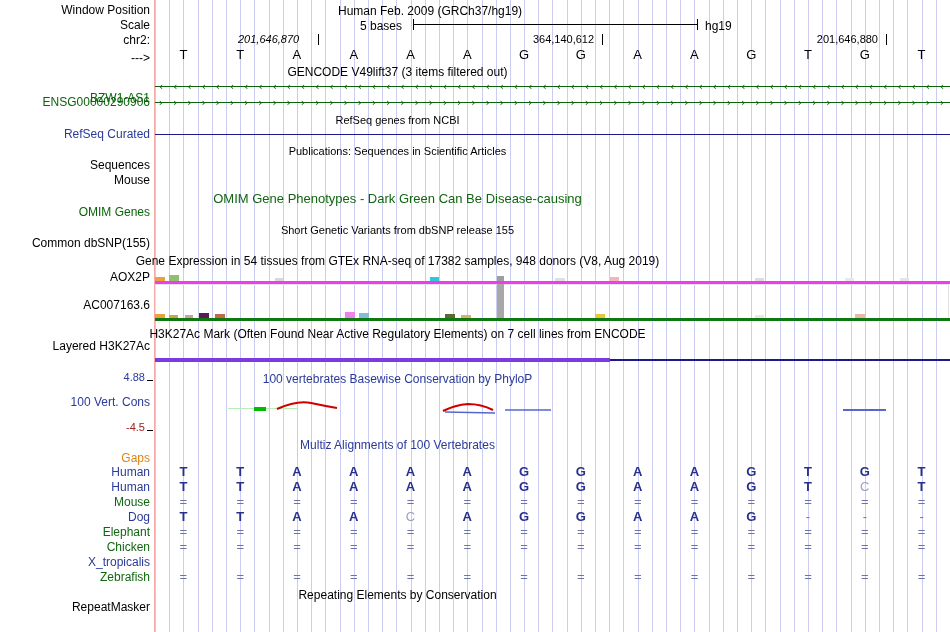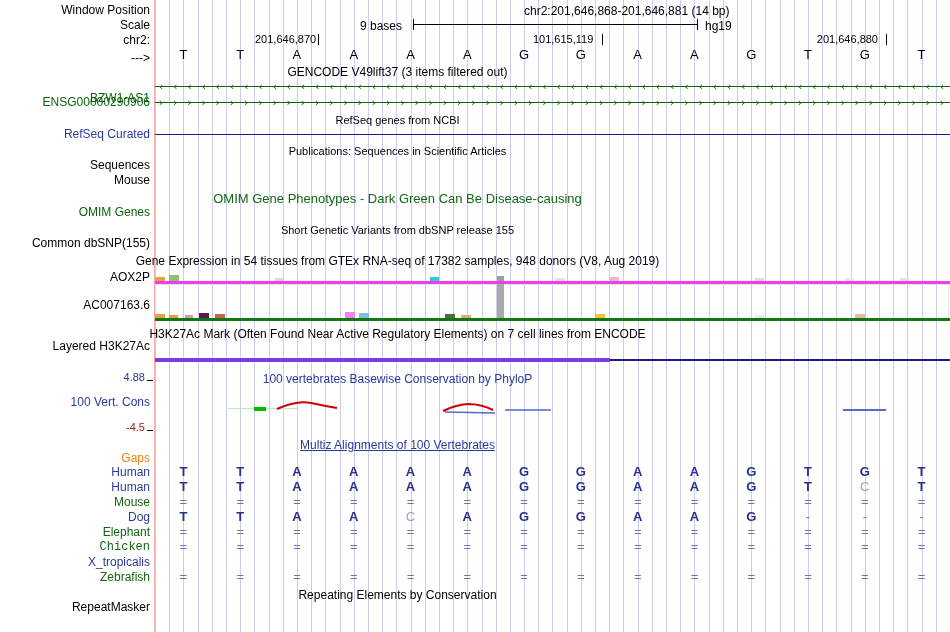--- a/index.html
+++ b/index.html
@@ -157,69 +157,69 @@
     <div class="lbl c-black" style="top:601px;">RepeatMasker</div>
 
     <div class="axlab c-blue" style="top:371px;">4.88</div>
     <div class="axlab c-red" style="top:421px;">-4.5</div>
 
     <div class="lbl c-blue" style="top:466px;">Human</div>
     <div class="lbl c-blue" style="top:481px;">Human</div>
     <div class="lbl c-dkgreen" style="top:496px;">Mouse</div>
     <div class="lbl c-blue" style="top:511px;">Dog</div>
     <div class="lbl c-dkgreen" style="top:526px;">Elephant</div>
-    <div class="lbl c-dkgreen" style="top:541px;font-family:Liberation Mono, monospace;">Chicken</div>
+    <div class="lbl c-dkgreen" style="top:541px;">Chicken</div>
     <div class="lbl c-blue" style="top:556px;">X_tropicalis</div>
     <div class="lbl c-dkgreen" style="top:571px;">Zebrafish</div>
   </div>
 
   <div class="axtick" style="left:147px;top:380px;"></div>
   <div class="axtick" style="left:147px;top:430px;"></div>
 
-  <div style="position:absolute;left:524px;top:4px;font-size:12px;white-space:nowrap;">chr2:201,646,868-201,646,881 (14 bp)</div>
-
-  <div style="position:absolute;left:360px;top:19px;font-size:12px;white-space:nowrap;">9 bases</div>
+  <div style="position:absolute;left:338px;top:4px;font-size:12px;white-space:nowrap;">Human Feb. 2009 (GRCh37/hg19)</div>
+
+  <div style="position:absolute;left:360px;top:19px;font-size:12px;white-space:nowrap;">5 bases</div>
   <div id="scalebar" style="left:413px;top:19px;width:285px;">
     <div class="hl"></div>
       <div class="cap" style="left:0;"></div>
       <div class="cap" style="right:0;"></div>
   </div>
   <div style="position:absolute;left:705px;top:19px;font-size:12px;white-space:nowrap;">hg19</div>
 
   <div id="titles">
     <div class="ctitle t-md" style="top:65px;">GENCODE V49lift37 (3 items filtered out)</div>
     <div class="ctitle t-sm" style="top:114px;">RefSeq genes from NCBI</div>
     <div class="ctitle t-sm" style="top:145px;">Publications: Sequences in Scientific Articles</div>
     <div class="ctitle t-lg c-dkgreen" style="top:191px;">OMIM Gene Phenotypes - Dark Green Can Be Disease-causing</div>
     <div class="ctitle t-sm" style="top:224px;">Short Genetic Variants from dbSNP release 155</div>
     <div class="ctitle t-md" style="top:254px;">Gene Expression in 54 tissues from GTEx RNA-seq of 17382 samples, 948 donors (V8, Aug 2019)</div>
     <div class="ctitle t-md" style="top:327px;">H3K27Ac Mark (Often Found Near Active Regulatory Elements) on 7 cell lines from ENCODE</div>
     <div class="ctitle t-md c-blue" style="top:372px;">100 vertebrates Basewise Conservation by PhyloP</div>
-    <div class="ctitle t-md c-blue" style="top:438px;text-decoration:underline;">Multiz Alignments of 100 Vertebrates</div>
+    <div class="ctitle t-md c-blue" style="top:438px;">Multiz Alignments of 100 Vertebrates</div>
     <div class="ctitle t-md" style="top:588px;">Repeating Elements by Conservation</div>
   </div>
 
   <div id="ruler">
       <div class="base" style="left:183.39285714285714px;top:48px;">T</div>
       <div class="base" style="left:240.17857142857144px;top:48px;">T</div>
       <div class="base" style="left:296.9642857142857px;top:48px;">A</div>
       <div class="base" style="left:353.75px;top:48px;">A</div>
       <div class="base" style="left:410.5357142857143px;top:48px;">A</div>
       <div class="base" style="left:467.32142857142856px;top:48px;">A</div>
       <div class="base" style="left:524.1071428571429px;top:48px;">G</div>
       <div class="base" style="left:580.8928571428571px;top:48px;">G</div>
       <div class="base" style="left:637.6785714285714px;top:48px;">A</div>
       <div class="base" style="left:694.4642857142857px;top:48px;">A</div>
       <div class="base" style="left:751.25px;top:48px;">G</div>
       <div class="base" style="left:808.0357142857142px;top:48px;">T</div>
       <div class="base" style="left:864.8214285714286px;top:48px;">G</div>
       <div class="base" style="left:921.6071428571429px;top:48px;">T</div>
-      <div class="posnum" style="left:255px;top:33px;">201,646,870</div>
+      <div class="posnum" style="left:238px;top:33px;font-style:italic;">201,646,870</div>
       <div class="postick" style="left:317.9642857142857px;top:34px;"></div>
-      <div class="posnum" style="left:532.8928571428571px;top:33px;">101,615,119</div>
+      <div class="posnum" style="left:532.8928571428571px;top:33px;">364,140,612</div>
       <div class="postick" style="left:601.8928571428571px;top:34px;"></div>
       <div class="posnum" style="left:816.8214285714286px;top:33px;">201,646,880</div>
       <div class="postick" style="left:885.8214285714286px;top:34px;"></div>
     </div>
 
   <div class="arrowrow" style="left:155px;top:81px;" id="arrow-rev">
       <div class="ln"></div>
       <span class="gl" style="left:2.0px;">‹</span>
       <span class="gl" style="left:16.2px;">‹</span>
       <span class="gl" style="left:30.4px;">‹</span>

